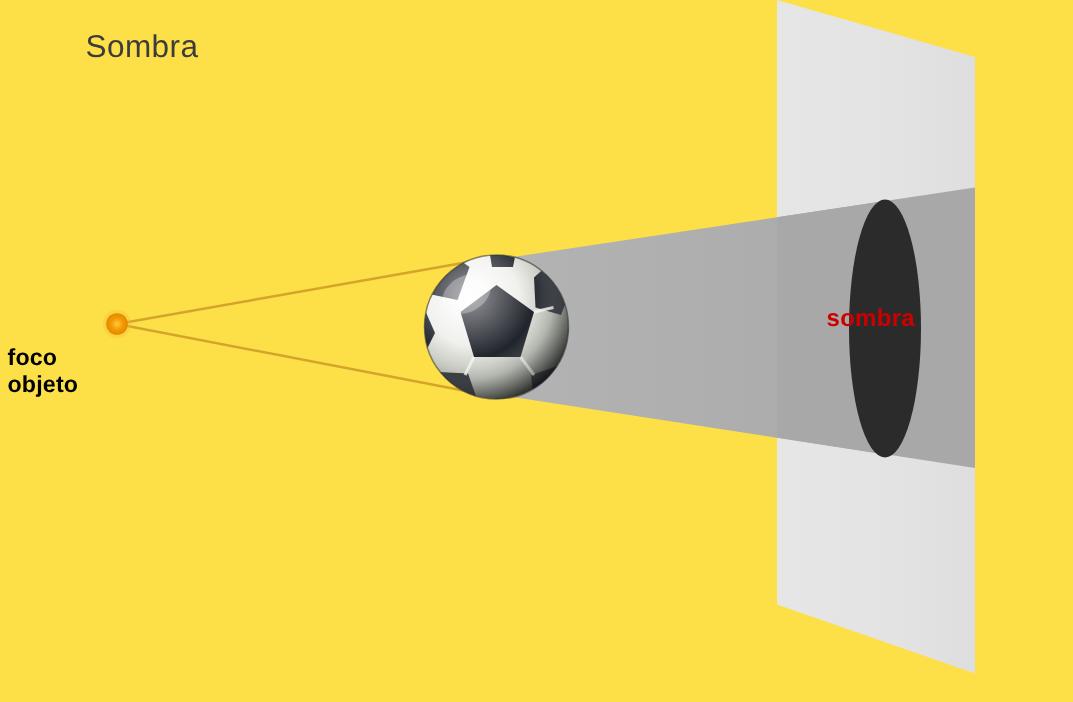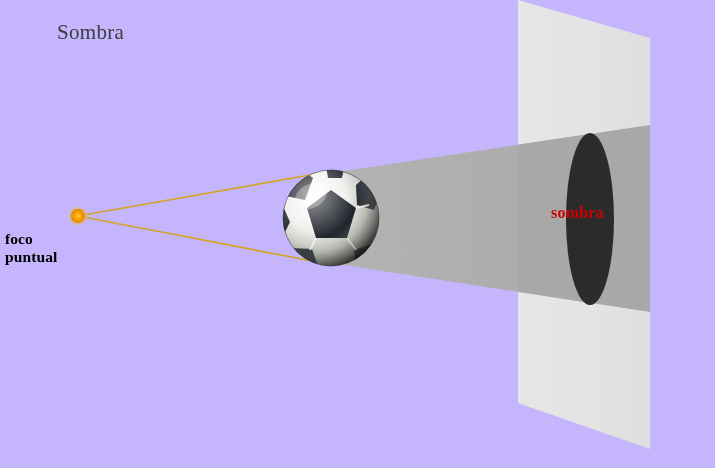--- a/index.html
+++ b/index.html
@@ -10,22 +10,21 @@
   body {
     width: 715px;
     height: 468px;
     overflow: hidden;
     font-family: "Liberation Sans", sans-serif;
   }
   #stage {
     position: relative;
     width: 715px;
     height: 468px;
-    background: #c4b5fd;
-    font-family: Liberation Serif, serif;
+    background: #fde047;
   }
   #scene-svg {
     position: absolute;
     left: 0;
     top: 0;
     width: 715px;
     height: 468px;
   }
   .txt {
     position: absolute;
@@ -179,18 +178,18 @@
 
     <g>
       <circle cx="78" cy="216" r="9.5" fill="#f7b733" opacity="0.35"></circle>
       <circle cx="78" cy="216" r="7.2" fill="url(#focoGlow)"></circle>
     </g>
   </svg>
 
   <div class="txt" id="title-sombra">Sombra</div>
 
   <div class="txt" id="label-foco">foco
-puntual</div>
+objeto</div>
 
 
   <div class="txt" id="label-sombra-red">sombra</div>
 
 </div>
 
 </body></html>

